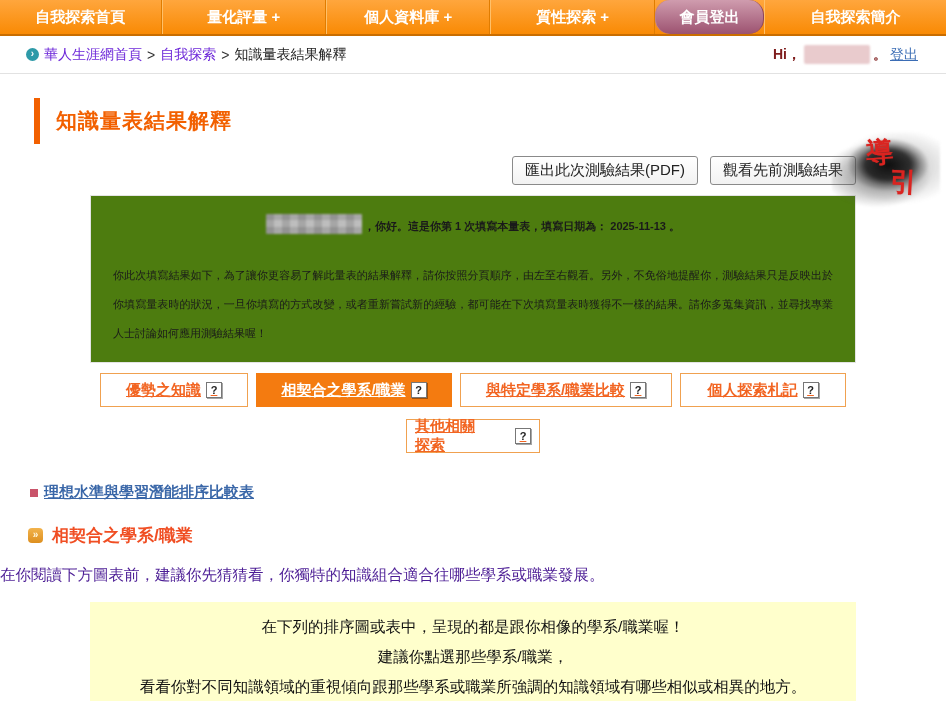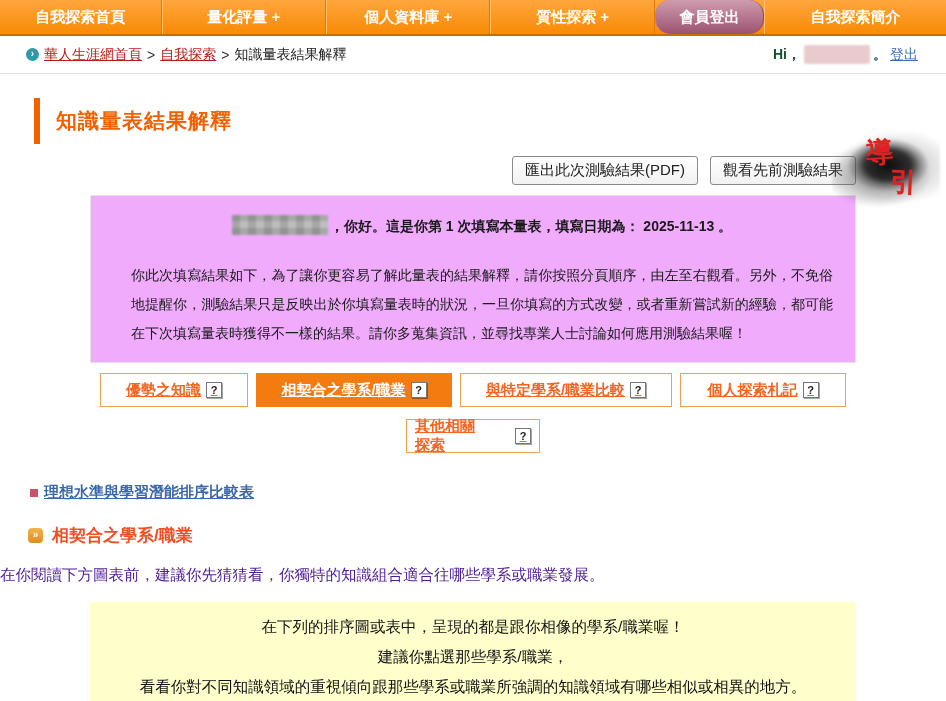--- a/index.html
+++ b/index.html
@@ -31,25 +31,25 @@
   
   .crumb-bar {
     height:38px; display:flex; align-items:center; justify-content:space-between;
     padding:0 28px 0 26px; border-bottom:1px solid #e2e2e2; font-size:14px;
   }
   .crumbs { display:flex; align-items:center; gap:5px; color:#333; }
   .crumb-icon {
     width:13px; height:13px; border-radius:50%; background:#2e9aa8;
     color:#fff; font-size:10px; line-height:12px; text-align:center; font-weight:bold;
   }
-  .crumb-link { color:#b91c1c; text-decoration:underline; cursor:pointer; }
+  .crumb-link { color:#6d28d9; cursor:pointer; }
   .crumb-sep { color:#333; }
   .crumb-current { color:#222; }
   .greet { display:flex; align-items:center; gap:3px; font-size:14px; }
-  .greet-hi { color:#14532d; font-weight:bold; }
+  .greet-hi { color:#7f1d1d; font-weight:bold; }
   .name-blur-pink {
     width:66px; height:19px; background:#e9cbcd; border-radius:2px;
     filter:blur(1px); display:inline-block;
   }
   .logout-link { color:#3b6db5; text-decoration:underline; cursor:pointer; }
 
   
   .content { padding:24px 0 0 0; position:relative; }
 
   .title-row { display:flex; align-items:center; margin-left:34px; height:46px; margin-bottom:12px; }
@@ -72,22 +72,22 @@
   .stamp-char.c2 { top:32px; left:58px; transform:rotate(3deg); }
 
   .btn-row { display:flex; justify-content:flex-end; gap:12px; margin:0 90px 10px 0; }
   .btn {
     background:linear-gradient(#ffffff,#f2f2f2); border:1px solid #8a8a8a; border-radius:3px;
     font-size:15px; color:#222; padding:4px 12px; cursor:pointer;
     font-family:"Liberation Sans","DejaVu Sans",sans-serif;
   }
 
   .intro-box {
-    margin:0 90px; background:#f0abfc; border:1px solid #e4e4e4;
-    padding:16px 22px 14px 40px; font-size:14px; line-height:29px; color:#1a1a1a;
+    margin:0 90px; background:#4d7c0f; border:1px solid #e4e4e4;
+    padding:16px 22px 14px 22px; font-size:11px; line-height:29px; color:#1a1a1a;
   }
   .intro-line1 { text-align:center; font-weight:bold; margin-bottom:2px; }
   .name-blur-gray {
     width:96px; height:20px; display:inline-block; vertical-align:-4px; margin-right:2px;
     background:
       repeating-linear-gradient(90deg,#bdbdbd 0 8px,#d8d8d8 8px 16px),
       repeating-linear-gradient(0deg,#c6c6c6 0 7px,#e0e0e0 7px 14px);
     background-blend-mode:multiply; filter:blur(1px); border-radius:1px;
   }
   .intro-para { text-align:justify;margin-top:20px; }

